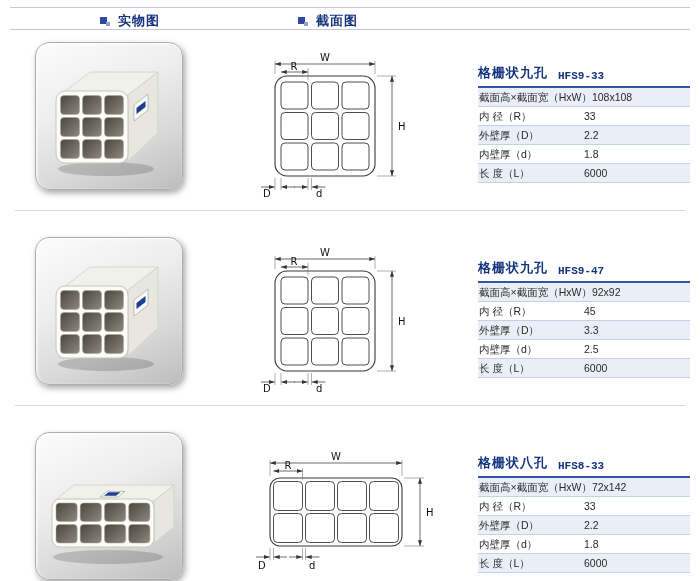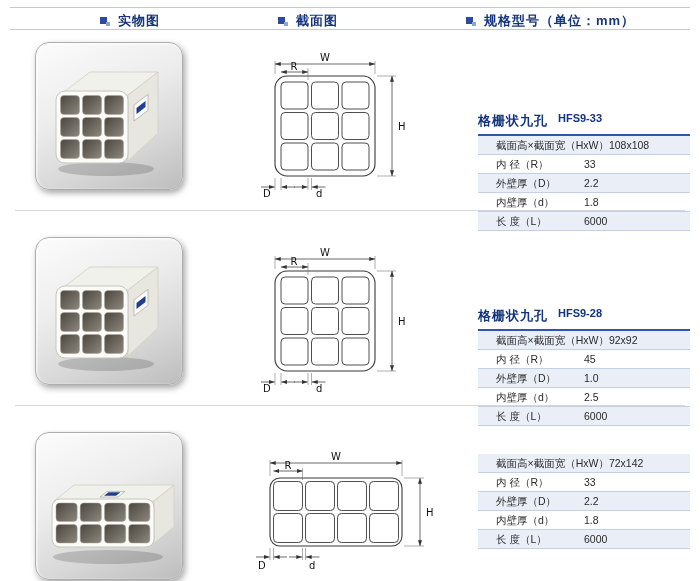--- a/index.html
+++ b/index.html
@@ -23,56 +23,49 @@
   .photo-card svg { position:absolute; left:8px; top:8px; }
 
   .diagram { position:absolute; left:250px; top:12px; }
   .shape { stroke:#3a3a3a; fill:none; stroke-width:1.1; }
   .cell  { stroke-width:0.9; }
   .dim { stroke:#444; stroke-width:0.8; }
   .ext { stroke:#777; stroke-width:0.6; }
   text.dl { font-size:10px; fill:#111; font-family:"DejaVu Sans", sans-serif; }
 
   .spec { position:absolute; left:478px; top:28px; width:212px; }
-  .spec-title { display:flex; align-items:flex-start; color:#14337f; padding-bottom:4px; border-bottom:2px solid #3056aa;margin-top:48px; }
+  .spec-title { display:flex; align-items:flex-end; color:#14337f; padding-bottom:4px; border-bottom:2px solid #3056aa; }
   .spec-title .t { font-size:13px; font-weight:bold; letter-spacing:1px; margin-right:10px; }
-  .spec-title .m { font-size:11px; font-weight:bold; }
+  .spec-title .m { font-size:11px; font-weight:bold;font-family:Liberation Mono, monospace; }
   .spec-row { display:flex; height:19px; line-height:19px; font-size:10.5px; color:#2a2a2a; border-bottom:1px solid #c3d0e6; }
   .spec-rows .spec-row:nth-child(odd) { background:#e9eef7; }
-  .spec-row .lbl { flex:0 0 106px; white-space:nowrap; padding-left:18px; }
+  .spec-row .lbl { flex:0 0 106px; white-space:nowrap; padding-left:1px; }
   .spec-row .val { white-space:nowrap; }
 </style>
 </head>
 <body>
 
 <div class="page">
 
   <div class="hline" style="top:7px;"></div>
   <div class="hline" style="top:29px;"></div>
 
   <div class="header-cell" style="left:100px;">
     <span class="sqwrap">
         <span class="sq"></span>
         <span class="sq2"></span>
       </span>
     <span>实物图</span>
   </div>
-  <div class="header-cell" style="left:278px;">
+  <div class="header-cell" style="left:298px;">
     <span class="sqwrap">
         <span class="sq"></span>
         <span class="sq2"></span>
       </span>
     <span>截面图</span>
-  </div>
-  <div class="header-cell" style="left:466px;">
-    <span class="sqwrap">
-        <span class="sq"></span>
-        <span class="sq2"></span>
-      </span>
-    <span>规格型号（单位：mm）</span>
   </div>
 
   <div class="sep" style="top:210px;"></div>
   <div class="sep" style="top:405px;"></div>
 
   <div class="row" style="top:36px;">
 
     <div class="photo-card">
       <svg width="132" height="132" viewBox="0 0 132 132">
         <defs>
@@ -239,34 +232,34 @@
       <line class="ext" x1="58" y1="130" x2="58" y2="142"></line>
         <line class="ext" x1="61.5" y1="130" x2="61.5" y2="142"></line>
       <line class="dim" x1="44" y1="139" x2="57.6" y2="139" marker-end="url(#ar2)"></line>
       <line class="dim" x1="75.5" y1="139" x2="61.9" y2="139" marker-end="url(#ar2)"></line>
       <text class="dl" x="66" y="149">d</text>
     </svg>
 
     <div class="spec">
       <div class="spec-title">
         <span class="t">格栅状九孔</span>
-        <span class="m">HFS9-28</span>
+        <span class="m">HFS9-47</span>
       </div>
       <div class="spec-rows">
         <div class="spec-row">
             <span class="lbl">截面高×截面宽（HxW）</span>
             <span class="val">92x92</span>
           </div>
         <div class="spec-row">
             <span class="lbl">内 径（R）</span>
             <span class="val">45</span>
           </div>
         <div class="spec-row">
             <span class="lbl">外壁厚（D）</span>
-            <span class="val">1.0</span>
+            <span class="val">3.3</span>
           </div>
         <div class="spec-row">
             <span class="lbl">内壁厚（d）</span>
             <span class="val">2.5</span>
           </div>
         <div class="spec-row">
             <span class="lbl">长 度（L）</span>
             <span class="val">6000</span>
           </div>
       </div>
@@ -336,20 +329,24 @@
       <line class="dim" x1="37" y1="113" x2="23.9" y2="113" marker-end="url(#ar3)"></line>
       <text class="dl" x="8" y="125">D</text>
       <line class="ext" x1="52.5" y1="104" x2="52.5" y2="116"></line>
         <line class="ext" x1="55.5" y1="104" x2="55.5" y2="116"></line>
       <line class="dim" x1="39" y1="113" x2="52.1" y2="113" marker-end="url(#ar3)"></line>
       <line class="dim" x1="69.5" y1="113" x2="55.9" y2="113" marker-end="url(#ar3)"></line>
       <text class="dl" x="59" y="125">d</text>
     </svg>
 
     <div class="spec">
+      <div class="spec-title">
+        <span class="t">格栅状八孔</span>
+        <span class="m">HFS8-33</span>
+      </div>
       <div class="spec-rows">
         <div class="spec-row">
             <span class="lbl">截面高×截面宽（HxW）</span>
             <span class="val">72x142</span>
           </div>
         <div class="spec-row">
             <span class="lbl">内 径（R）</span>
             <span class="val">33</span>
           </div>
         <div class="spec-row">

